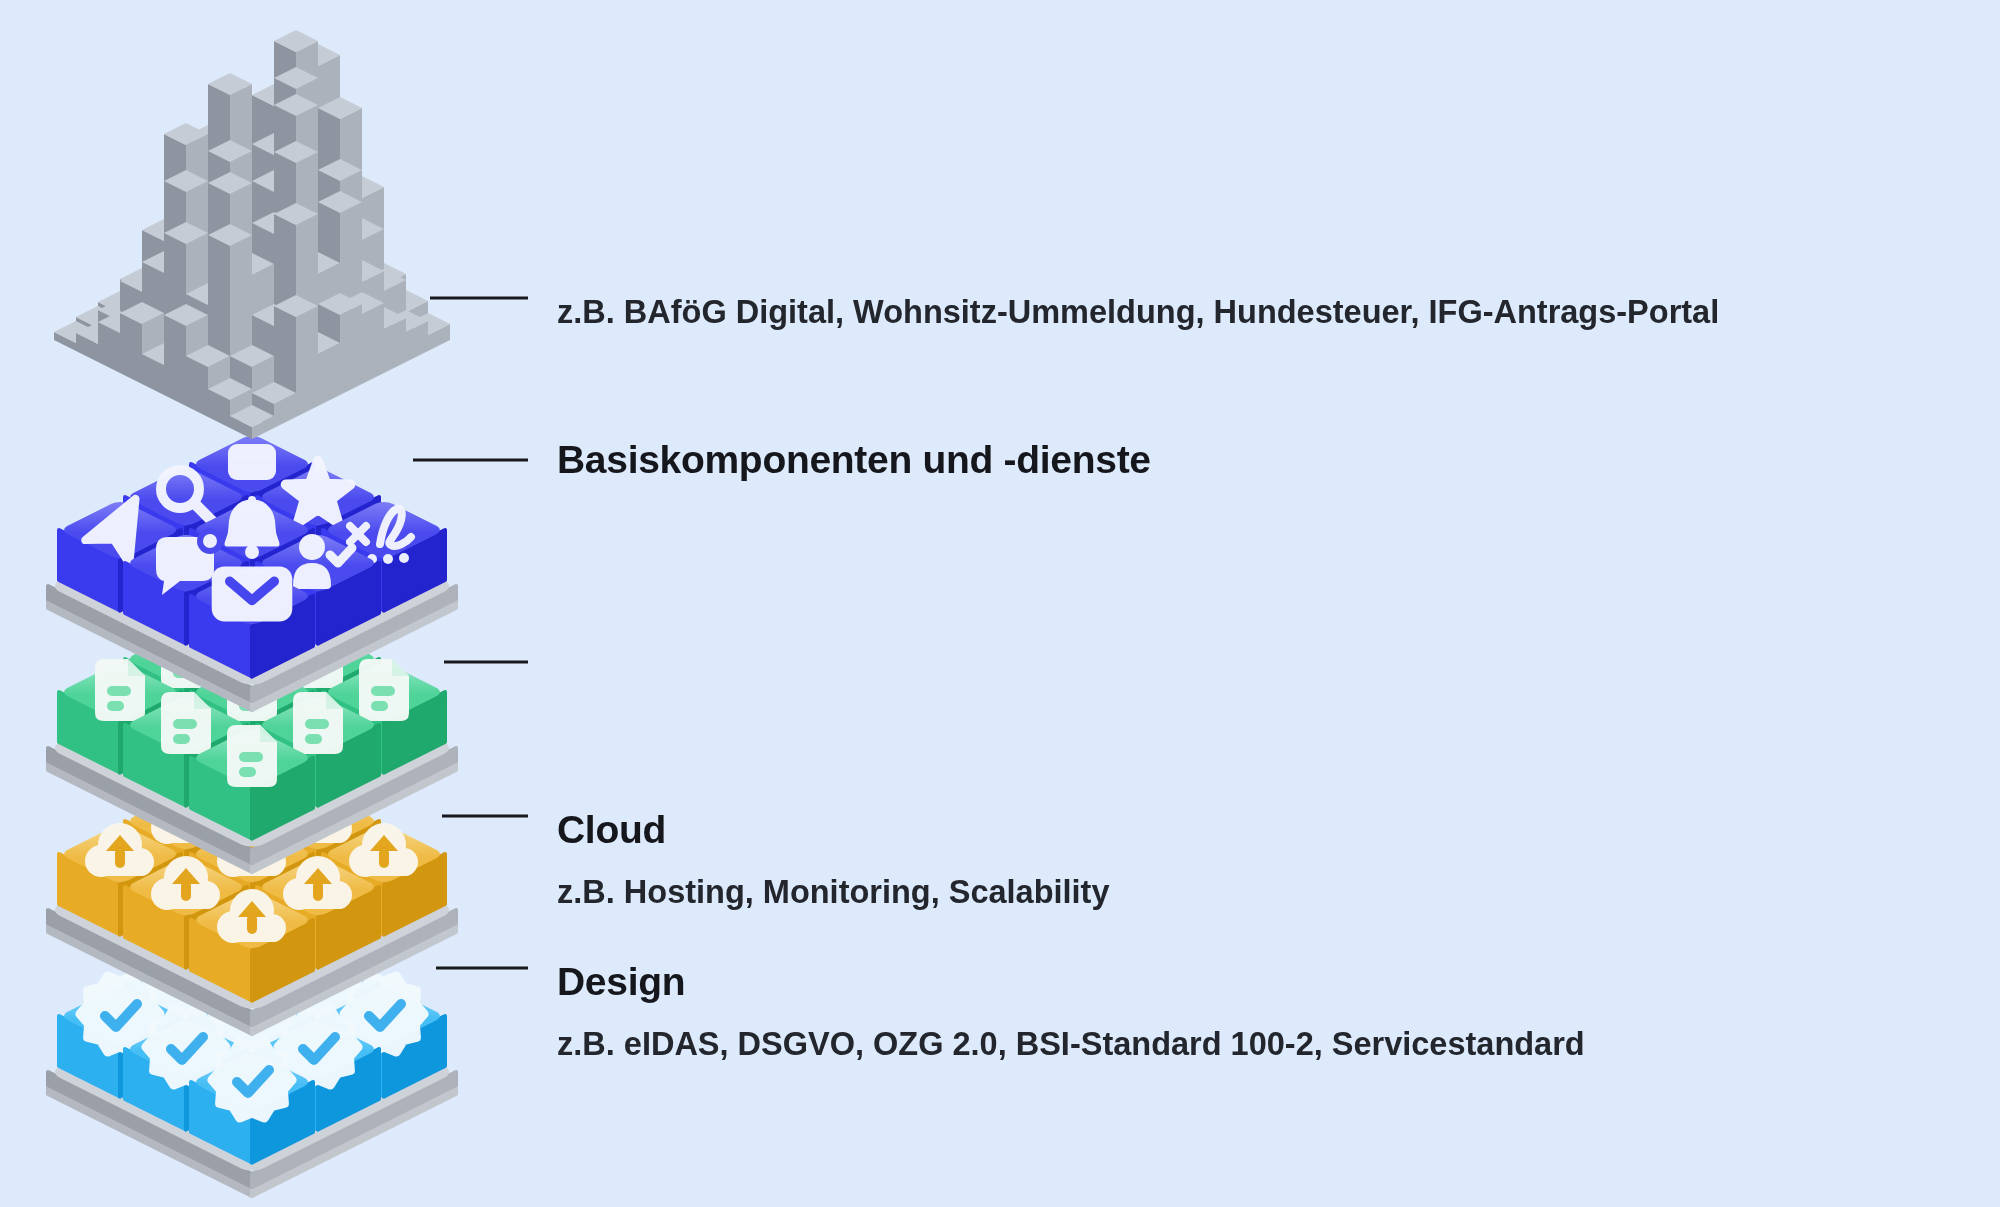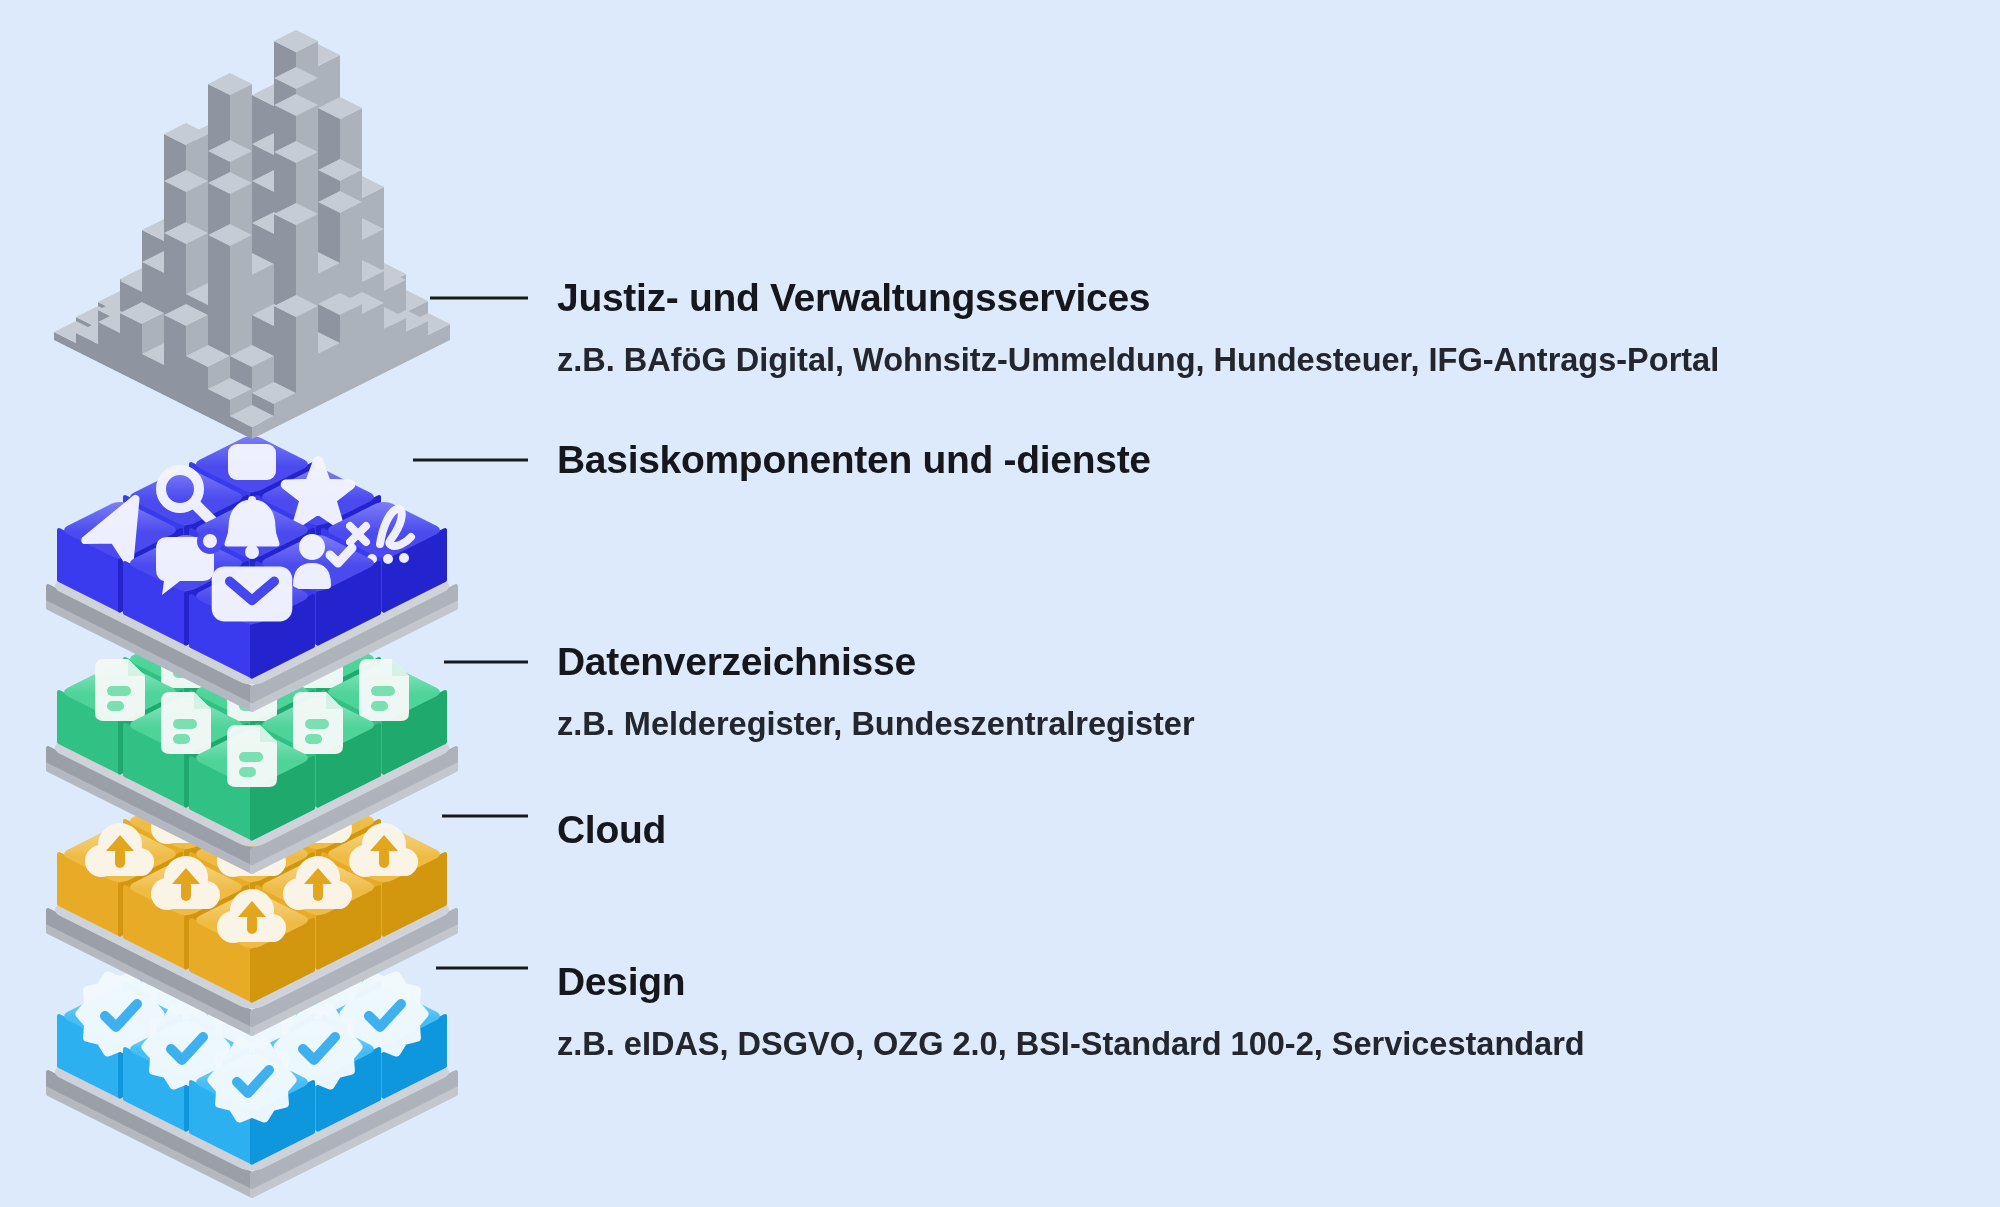--- a/index.html
+++ b/index.html
@@ -819,31 +819,27 @@
       </g>
       <line x1="430" y1="298" x2="528" y2="298" stroke="#17191d" stroke-width="3"></line>
       <line x1="413" y1="460" x2="528" y2="460" stroke="#17191d" stroke-width="3"></line>
       <line x1="444" y1="662" x2="528" y2="662" stroke="#17191d" stroke-width="3"></line>
       <line x1="442" y1="816" x2="528" y2="816" stroke="#17191d" stroke-width="3"></line>
       <line x1="436" y1="968" x2="528" y2="968" stroke="#17191d" stroke-width="3"></line>
     </svg>
 
   <div class="labels">
     <div class="entry e0">
-      <h2>Justiz- und Verwaltungsservices</h2>
       <p>z.B. BAföG Digital, Wohnsitz-Ummeldung, Hundesteuer, IFG-Antrags-Portal</p>
     </div>
     <div class="entry e1">
       <h2>Basiskomponenten und -dienste</h2>
     </div>
-    <div class="entry e2">
-      <h2>Datenverzeichnisse</h2>
-      <p>z.B. Melderegister, Bundeszentralregister</p>
-    </div>
     <div class="entry e3">
       <h2>Cloud</h2>
+      <p>z.B. Hosting, Monitoring, Scalability</p>
     </div>
     <div class="entry e4">
       <h2>Design</h2>
       <p>z.B. eIDAS, DSGVO, OZG 2.0, BSI-Standard 100-2, Servicestandard</p>
     </div>
   </div>
 </div>
 
 </body></html>

